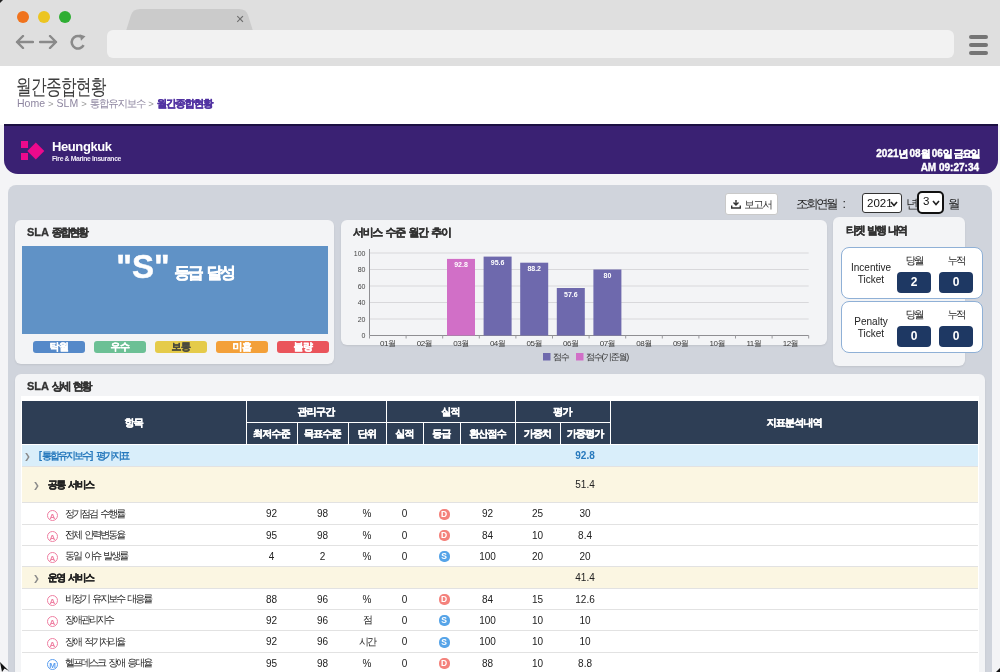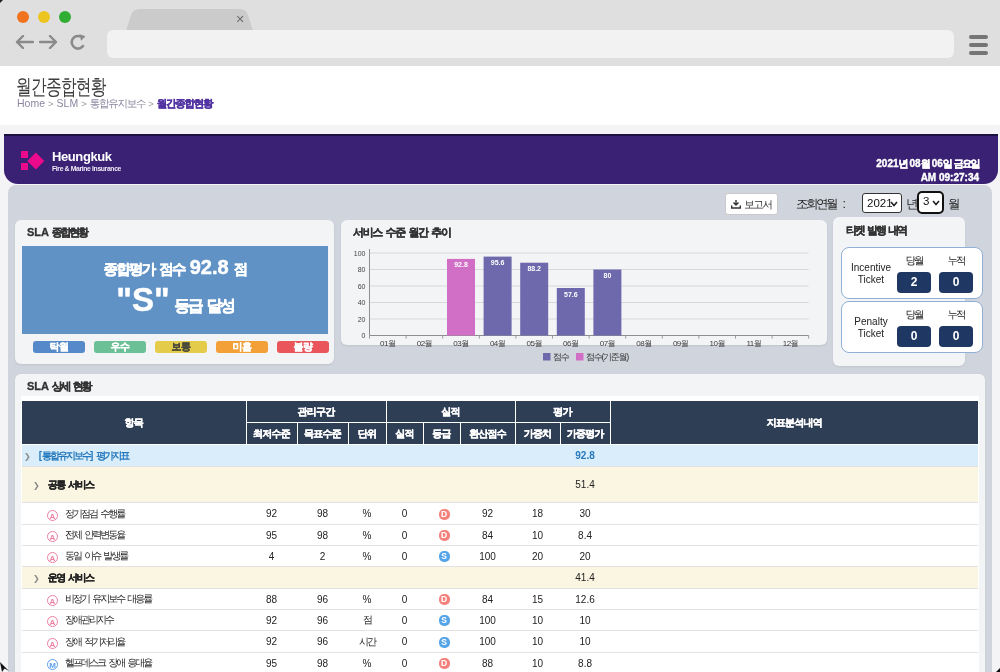--- a/index.html
+++ b/index.html
@@ -20,21 +20,21 @@
 .navic { position:absolute; top:35px; }
 
 
 #pagehead { position:absolute; left:0; top:66px; width:1000px; height:59px; background:#fff; }
 #pagetitle { position:absolute; left:16px; top:6px; font-size:21.5px; font-weight:500; color:#3d3d3d; letter-spacing:-1px; transform:scaleX(0.73); transform-origin:0 0; }
 #crumbs { position:absolute; left:17px; top:31px; font-size:10.5px; color:#8e86a0; }
 #crumbs .sep { color:#9a9a9a; margin:0 3px; font-size:9.5px; }
 #crumbs .cur { color:#5233a2; font-weight:bold; -webkit-text-stroke:0.35px; }
 
 
-#phead { position:absolute; left:4px; top:134px; width:994px; height:50px; background:#3a2173; border-top:2px solid #1c1042; border-radius:0 0 14px 14px; }
+#phead { position:absolute; left:4px; top:124px; width:994px; height:50px; background:#3a2173; border-top:2px solid #1c1042; border-radius:0 0 14px 14px; }
 #logo { position:absolute; left:17px; top:15px; }
 .lsq { position:absolute; background:#ec0a8c; }
 #lname { position:absolute; left:31px; top:-2px; color:#fff; font-size:13px; font-weight:bold; letter-spacing:-0.4px; white-space:nowrap; }
 #lsub { position:absolute; left:31px; top:13.5px; color:#efe9f7; font-size:6.8px; font-weight:bold; letter-spacing:-0.35px; white-space:nowrap; }
 #pdate { position:absolute; right:19px; top:21px; text-align:right; color:#fff; font-size:10px; font-weight:bold; line-height:13.5px; -webkit-text-stroke:0.4px; }
 
 
 #panel { position:absolute; left:8px; top:185px; width:984px; height:487px; background:#d0d4dc; border-radius:8px 8px 0 0; }
 
 
@@ -154,21 +154,20 @@
       <span class="seltx" style="top:2px;">3</span>
       <svg style="position:absolute;right:2px;top:7px;" width="8" height="6" viewBox="0 0 8 6">
         <path d="M1 1 L4 4.5 L7 1" stroke="#222" stroke-width="1.6" fill="none"></path>
       </svg>
     </div>
   <div id="lblm"><span class="ko">월</span></div>
 
   <div class="card" id="card1">
     <div class="ctitle">SLA <span class="ko">종합현황</span></div>
     <div id="bluebox">
-      <div id="bb1"><span class="ko1">종합평가 점수</span><b style="margin:0 5px;">92.8</b><span class="ko1">점</span></div>
       <div id="bb2"><span class="big">"S"</span> <span style="letter-spacing:-0.15em;word-spacing:0.19em;">등급 달성</span></div>
     </div>
     <div class="badge" style="left:18px;background:#5589c9;"><span style="letter-spacing:-0.05em;">탁월</span></div>
     <div class="badge" style="left:79px;background:#6cc095;"><span style="letter-spacing:-0.05em;">우수</span></div>
     <div class="badge" style="left:140px;background:#e5cb4a;color:#4a4a3c;"><span style="letter-spacing:-0.05em;">보통</span></div>
     <div class="badge" style="left:201px;background:#f3a039;"><span style="letter-spacing:-0.05em;">미흡</span></div>
     <div class="badge" style="left:262px;background:#ea545b;"><span style="letter-spacing:-0.05em;">불량</span></div>
   </div>
 
   <div class="card" id="card2">
@@ -306,21 +305,21 @@
             <td></td>
       </tr>
       <tr style="height:22px;">
         <td class="lbl"><span class="cic" style="margin-left:25px;">A</span><span class="ko">정기점검 수행률</span></td>
         <td>92</td>
             <td>98</td>
             <td>%</td>
             <td>0</td>
             <td><span class="gic gD">D</span></td>
             <td>92</td>
-            <td>18</td>
+            <td>25</td>
             <td>30</td>
             <td></td>
       </tr>
       <tr style="height:21px;">
         <td class="lbl"><span class="cic" style="margin-left:25px;">A</span><span class="ko">전체 인력변동율</span></td>
         <td>95</td>
             <td>98</td>
             <td>%</td>
             <td>0</td>
             <td><span class="gic gD">D</span></td>

